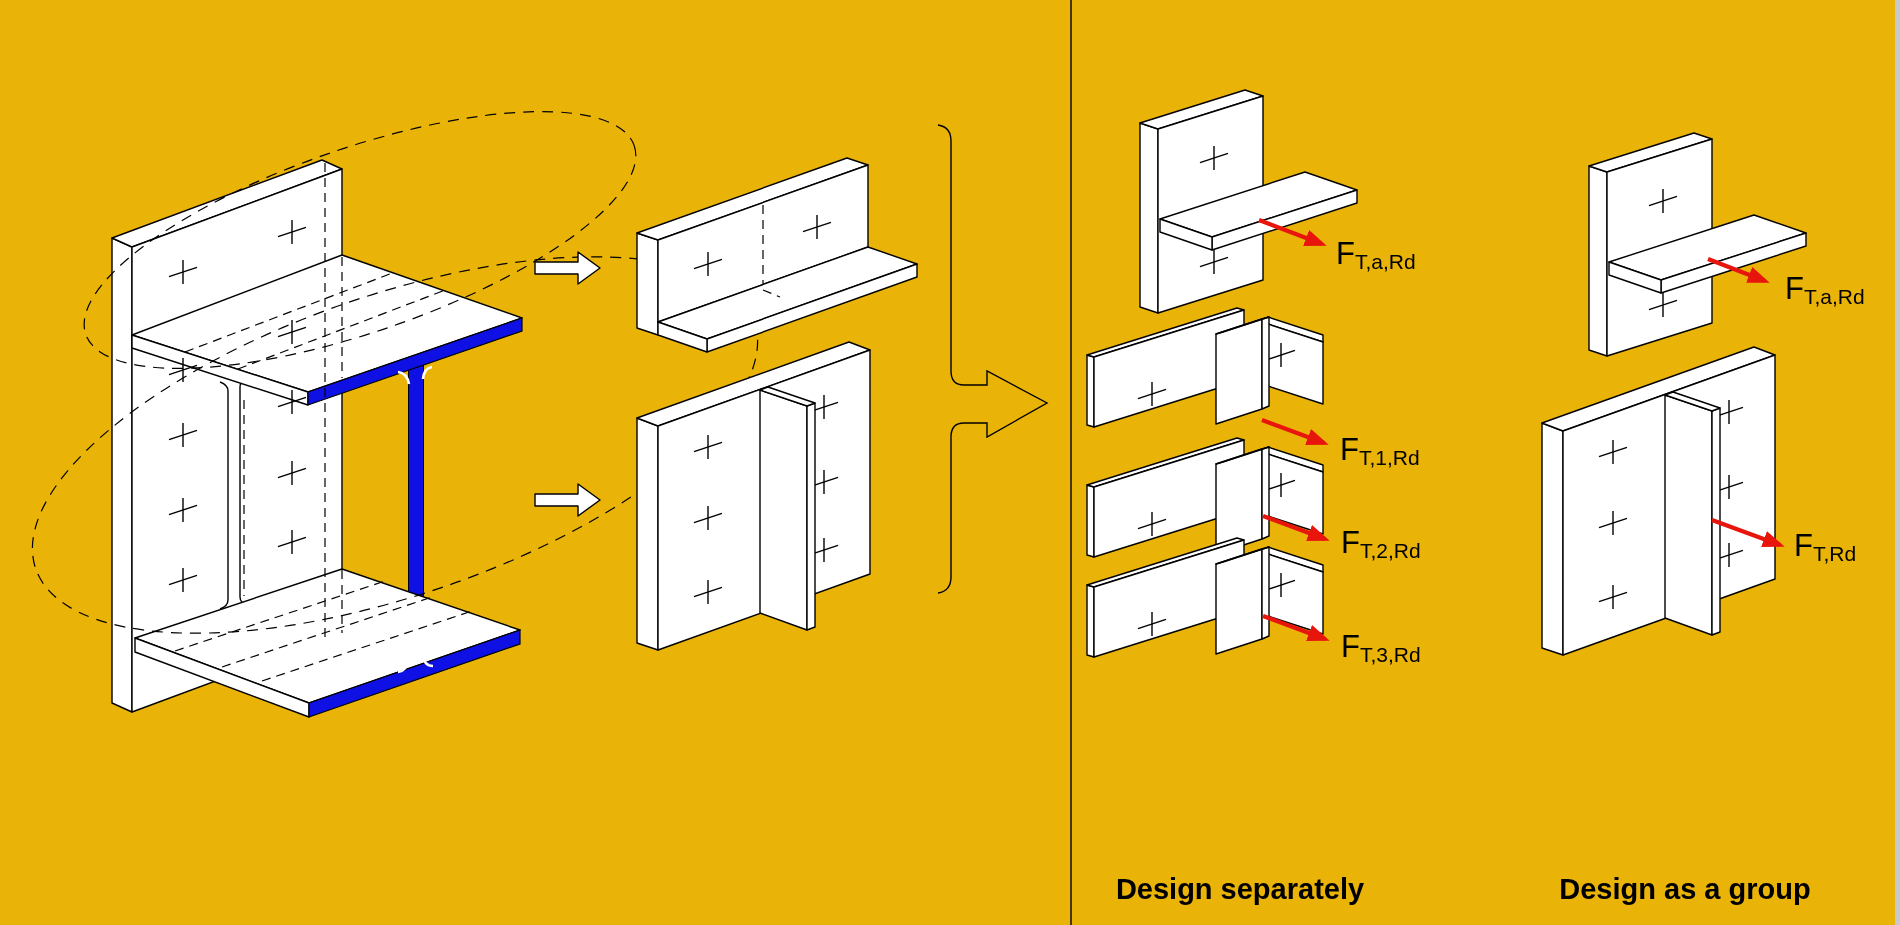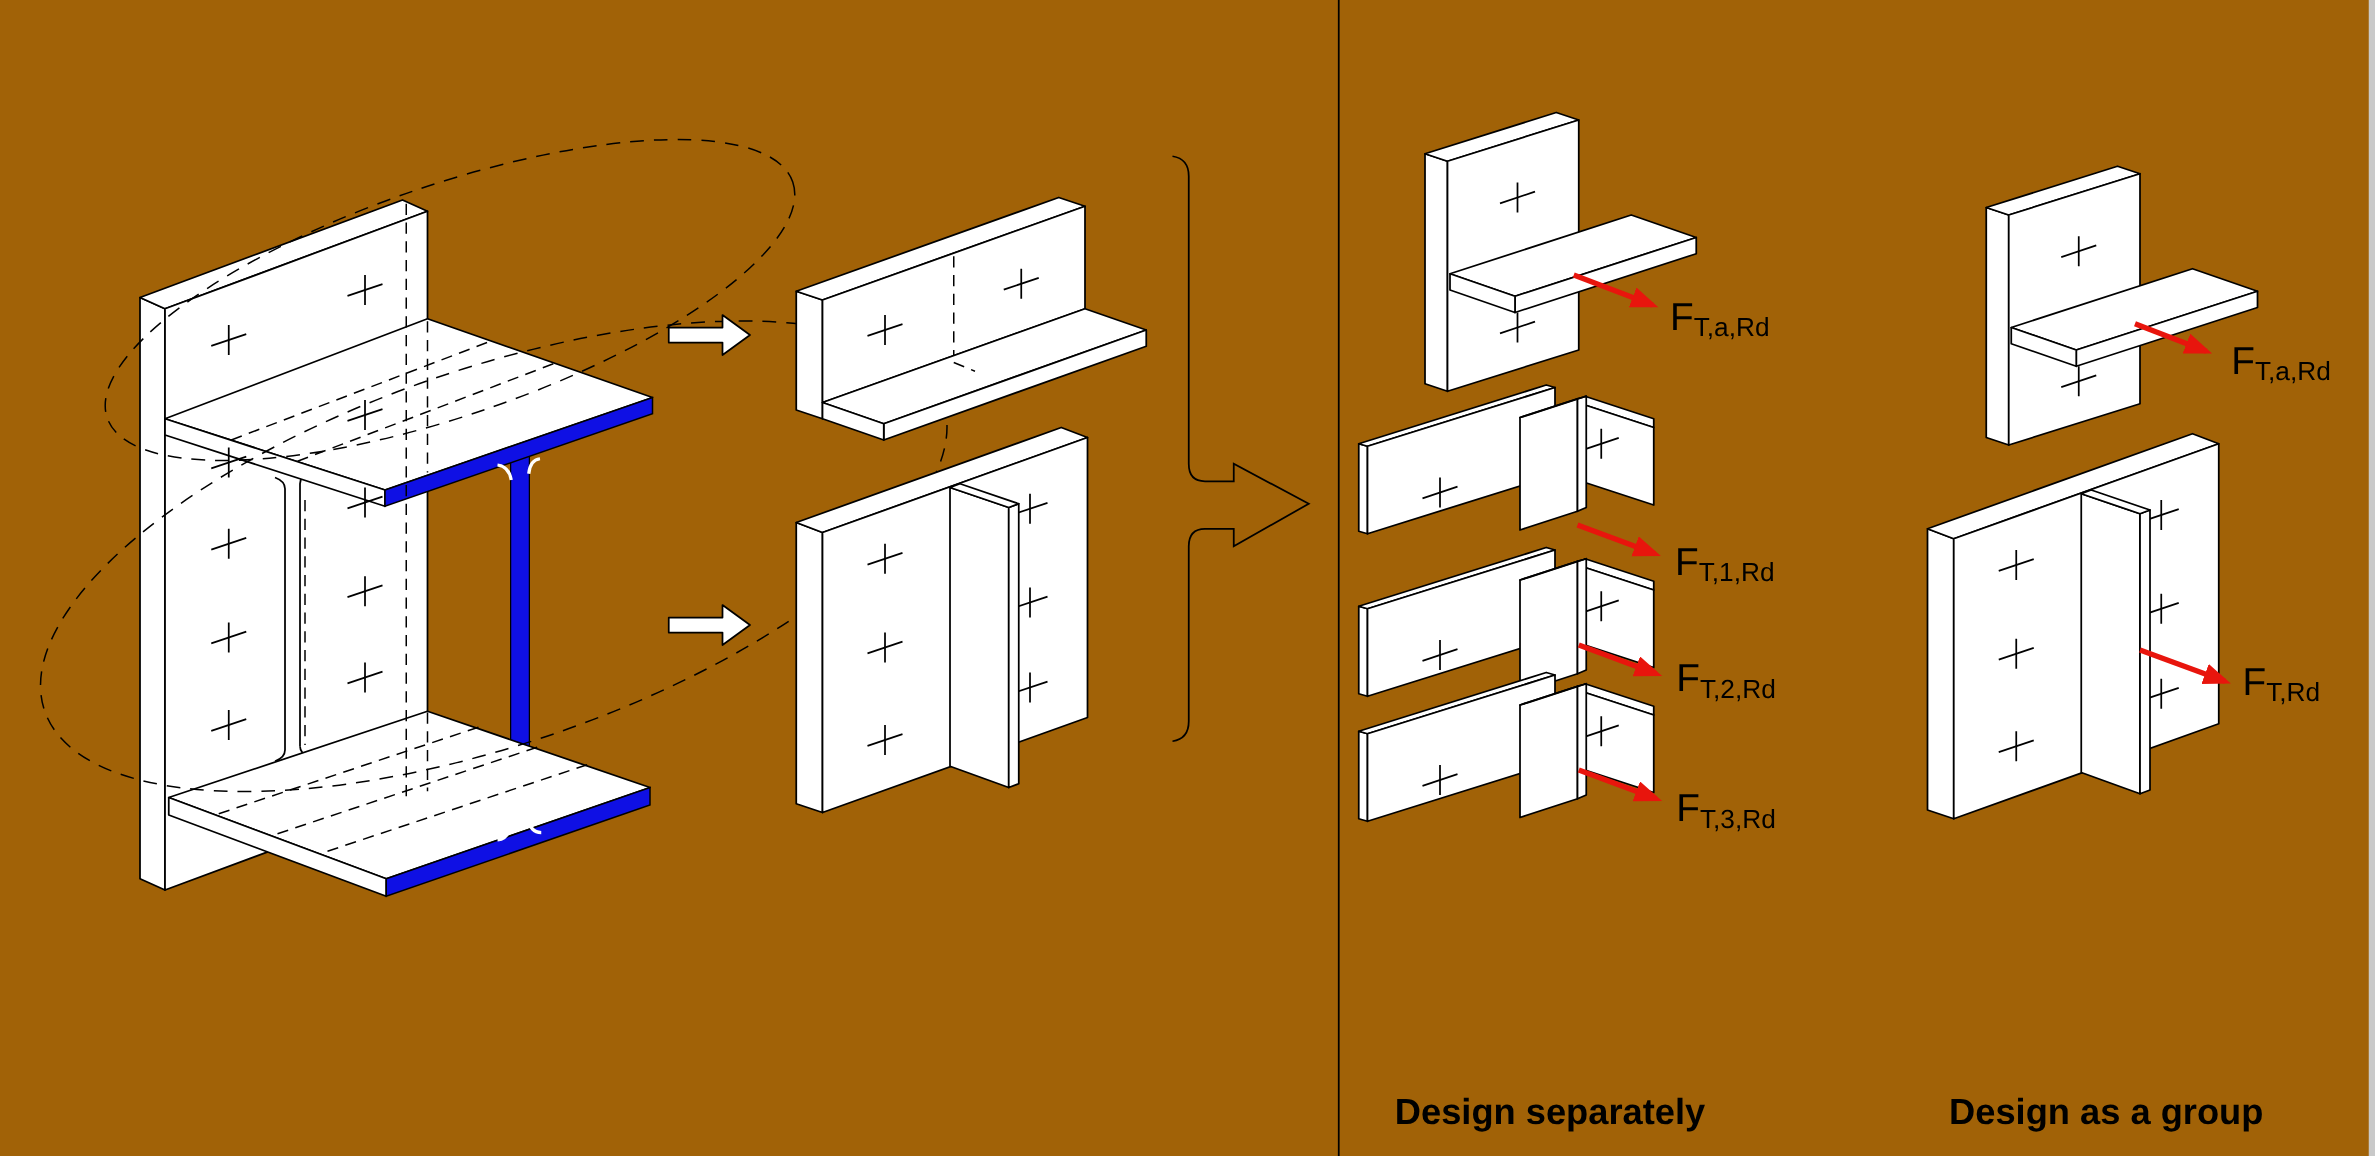--- a/index.html
+++ b/index.html
@@ -1,16 +1,16 @@
 <!DOCTYPE html>
 <html><head>
 <meta charset="utf-8">
 <style>
   html,body{margin:0;padding:0;background:#ffffff;}
-  .stage{position:relative;width:1900px;height:925px;background:#a16207;overflow:hidden;
+  .stage{position:relative;width:1900px;height:925px;background:#eab308;overflow:hidden;
          font-family:"Liberation Sans",sans-serif;}
   svg{position:absolute;left:0;top:0;}
   svg text{font-family:"Liberation Sans",sans-serif;fill:#000;}
   .flabel{font-size:31px;}
   .fsub{font-size:21px;}
   .caption{font-size:29px;font-weight:bold;}
   .solid{fill:#ffffff;stroke:#000000;stroke-width:1.4;stroke-linejoin:round;}
   .ln{stroke:#000000;stroke-width:1.4;fill:none;}
   .dash{stroke:#000000;stroke-width:1.2;fill:none;stroke-dasharray:9 6;}
   .edash{stroke:#000000;stroke-width:1.2;fill:none;stroke-dasharray:11 8;}

